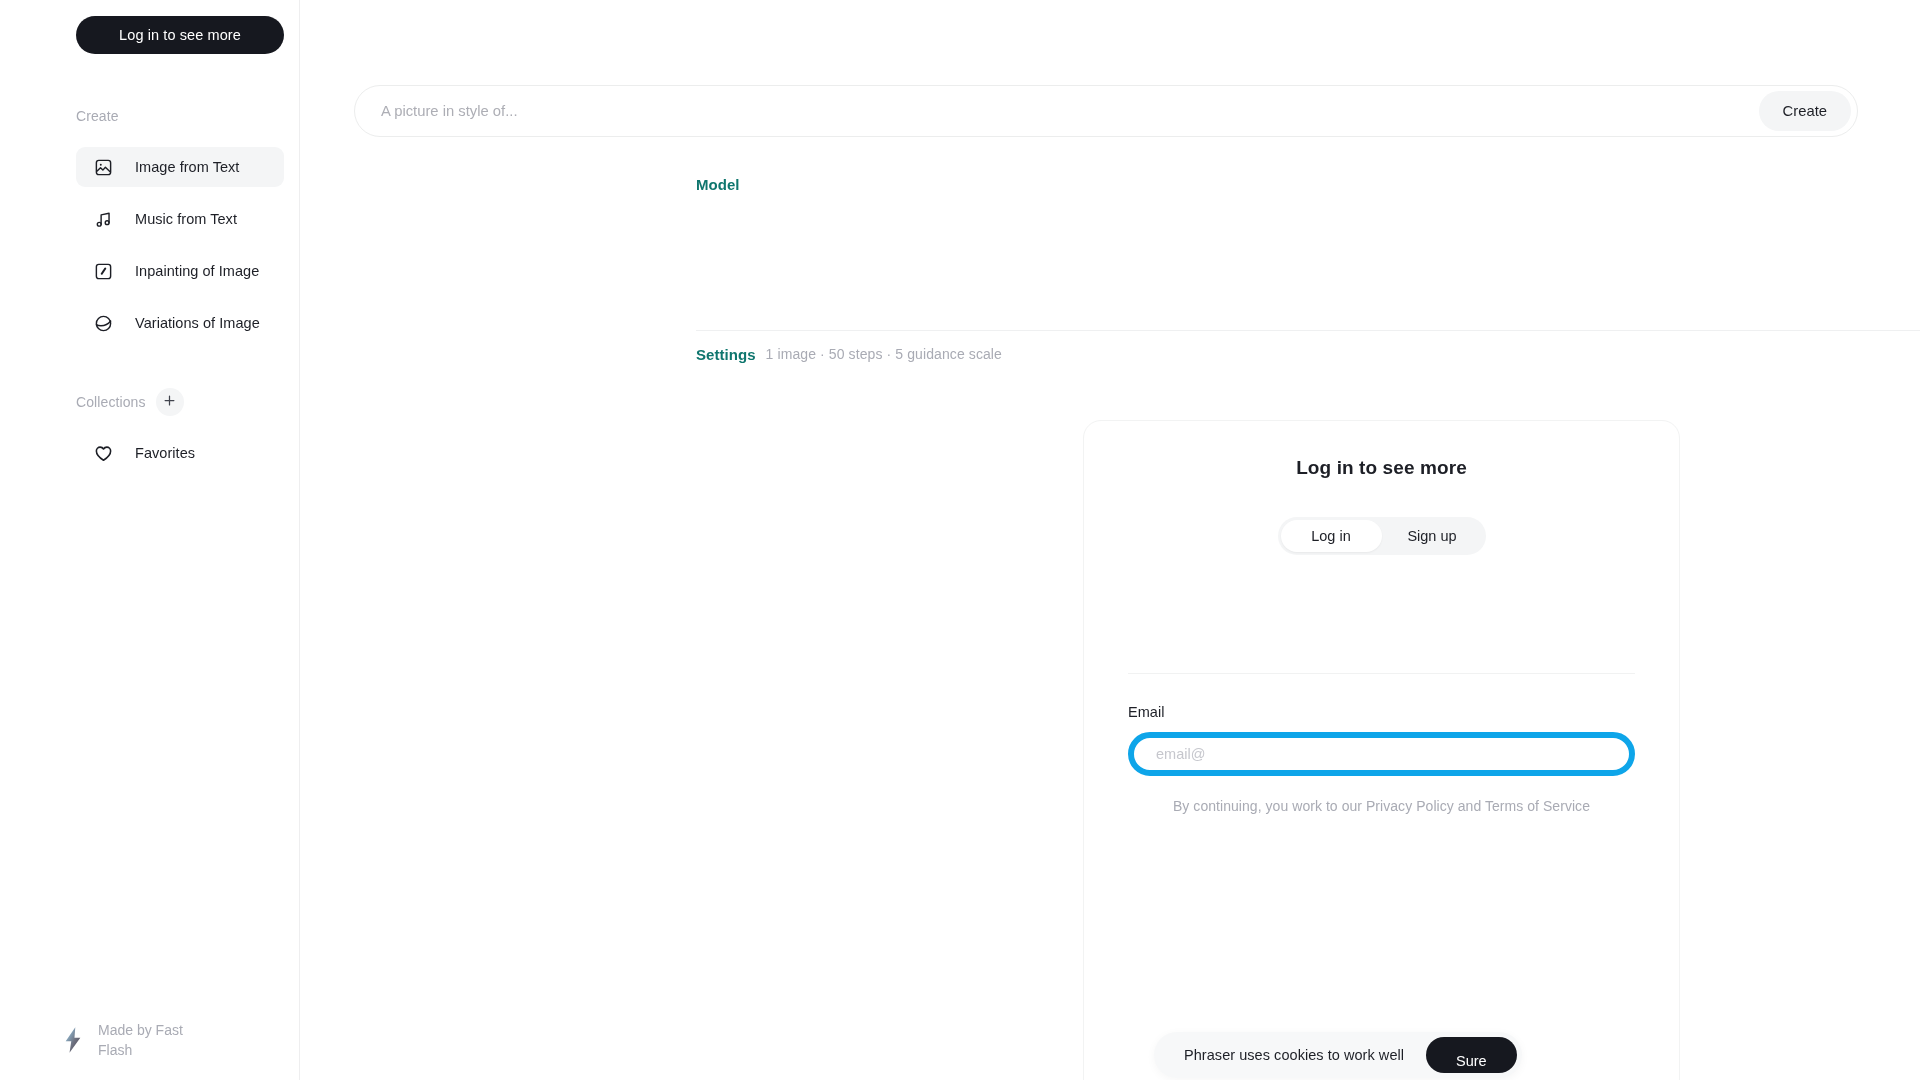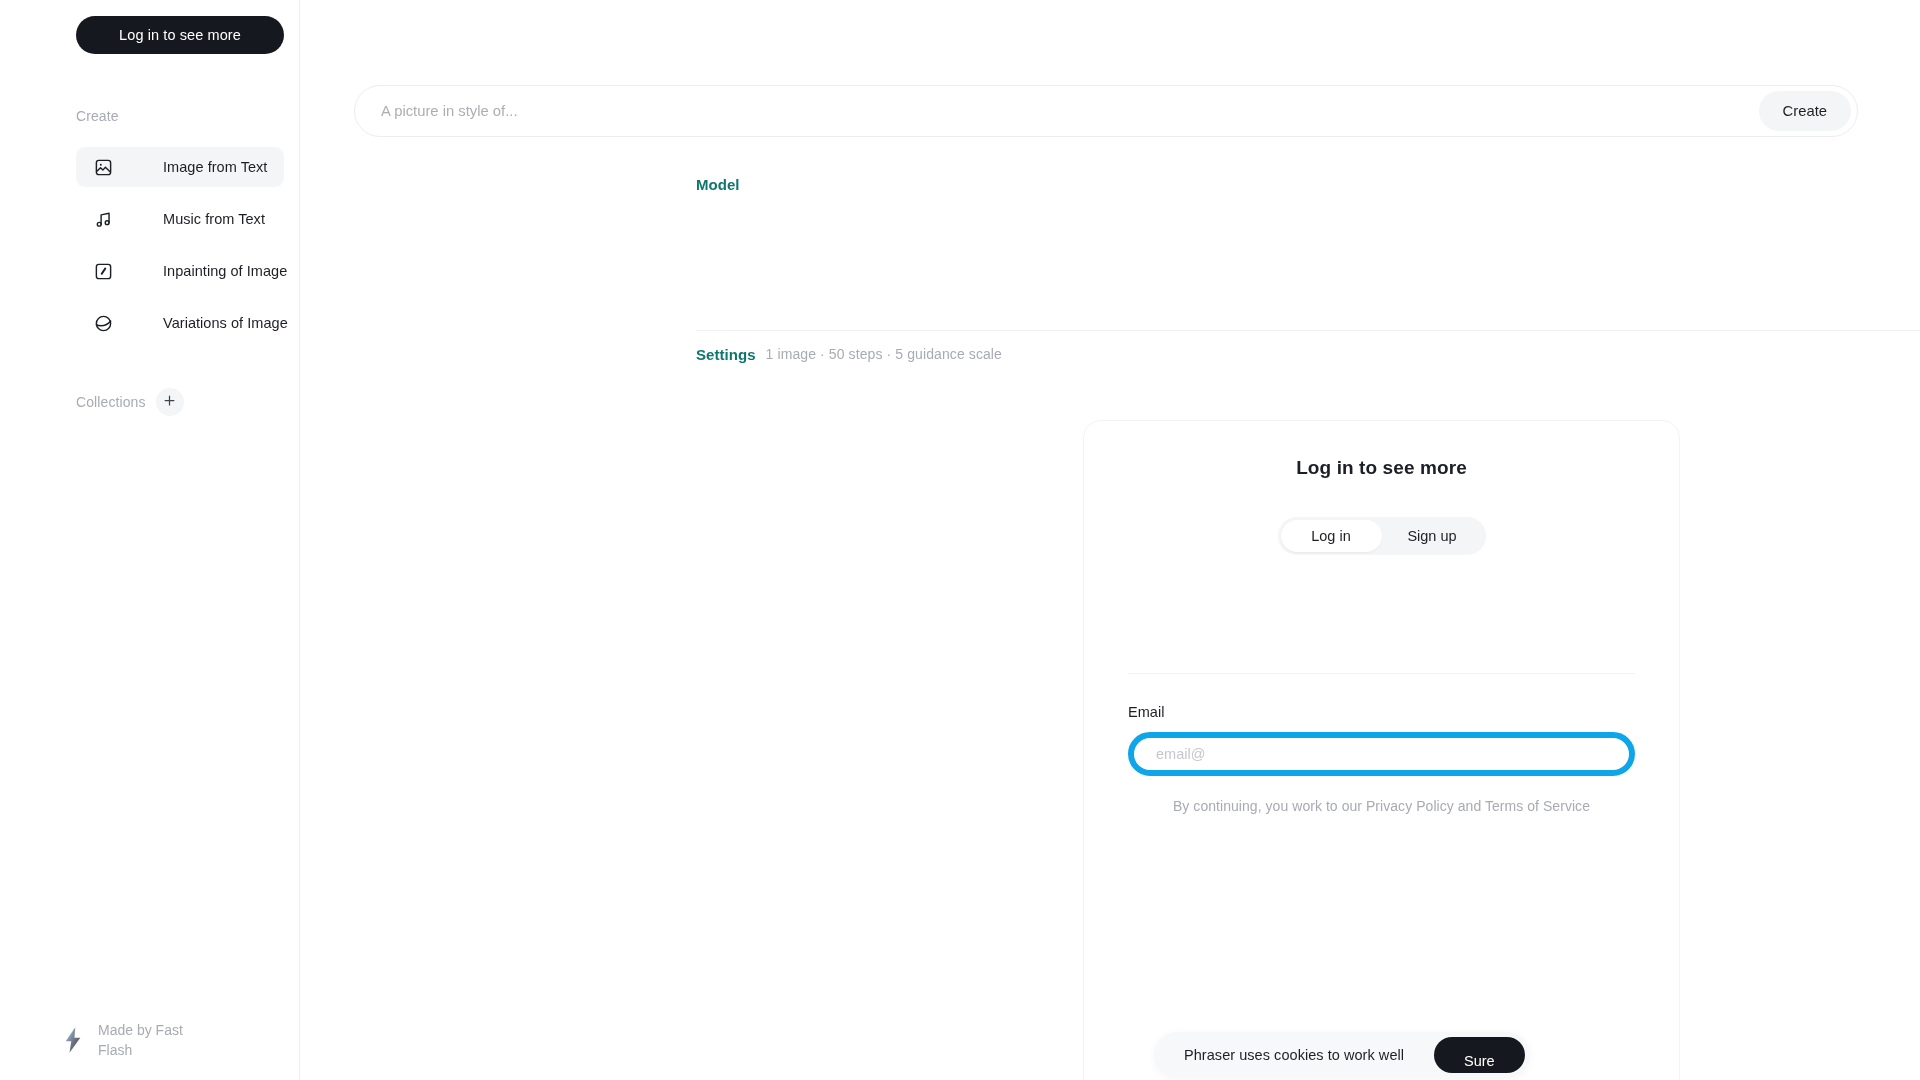--- a/index.html
+++ b/index.html
@@ -101,21 +101,20 @@
     background: transparent;
     border: none;
     font-family: "Liberation Sans", sans-serif;
   }
   .nav-item.active { background: #f4f5f6; }
   .nav-item .nav-label {
     font-size: 14.5px;
     color: #1d1f26;
     letter-spacing: 0.05px;
     white-space: nowrap;
-    margin-left: 28px;
   }
   .nav-item .nav-icon {
     width: 19px; height: 19px;
     display: flex; align-items: center; justify-content: center;
     color: #1d1f26;
     flex: 0 0 19px;
   }
   .nav-item .nav-icon svg { display: block; }
 
   .nav-0 { top: 147px; }
@@ -339,21 +338,21 @@
     align-items: center;
     justify-content: space-between;
     padding: 0 5px 0 30px;
     box-shadow: 0 2px 10px rgba(0,0,0,0.04);
     z-index: 20;
   }
   .cookie-text {
     font-size: 14.5px;
     color: #1d1f26;
     white-space: nowrap;
-    margin-right: 30px;
+    margin-right: 22px;
     letter-spacing: 0.05px;
   }
   .cookie-accept {
     height: 36px;
     padding: 16px 30px;
     border-radius: 18px;
     background: #16181f;
     color: #ffffff;
     border: none;
     font-size: 14.5px;
@@ -418,20 +417,28 @@
       <span class="section-label-inline">Collections</span>
       <button class="add-collection">
         <span>
           <svg width="15" height="15" viewBox="0 0 24 24" fill="none" stroke="currentColor" stroke-width="2" stroke-linecap="round">
             <path d="M12 5v14M5 12h14"></path>
           </svg>
         </span>
       </button>
     </div>
 
+    <div class="nav-item nav-fav">
+      <span class="nav-icon">
+        <svg width="19" height="19" viewBox="0 0 24 24" fill="none" stroke="currentColor" stroke-width="2" stroke-linecap="round" stroke-linejoin="round">
+          <path d="M12 20.5C12 20.5 3 15 3 8.9 3 6 5.2 3.9 7.8 3.9c1.7 0 3.3.9 4.2 2.4.9-1.5 2.5-2.4 4.2-2.4C18.8 3.9 21 6 21 8.9c0 6.1-9 11.6-9 11.6z"></path>
+        </svg>
+      </span>
+      <span class="nav-label">Favorites</span>
+    </div>
 
     <div class="made-by">
       <span class="bolt">
         <svg width="22" height="28" viewBox="0 0 24 30">
           <defs>
             <linearGradient id="boltg" x1="0" y1="0" x2="1" y2="1">
               <stop offset="0%" stop-color="#9ed6f2"></stop>
               <stop offset="55%" stop-color="#6f7382"></stop>
               <stop offset="100%" stop-color="#4a3b46"></stop>
             </linearGradient>

